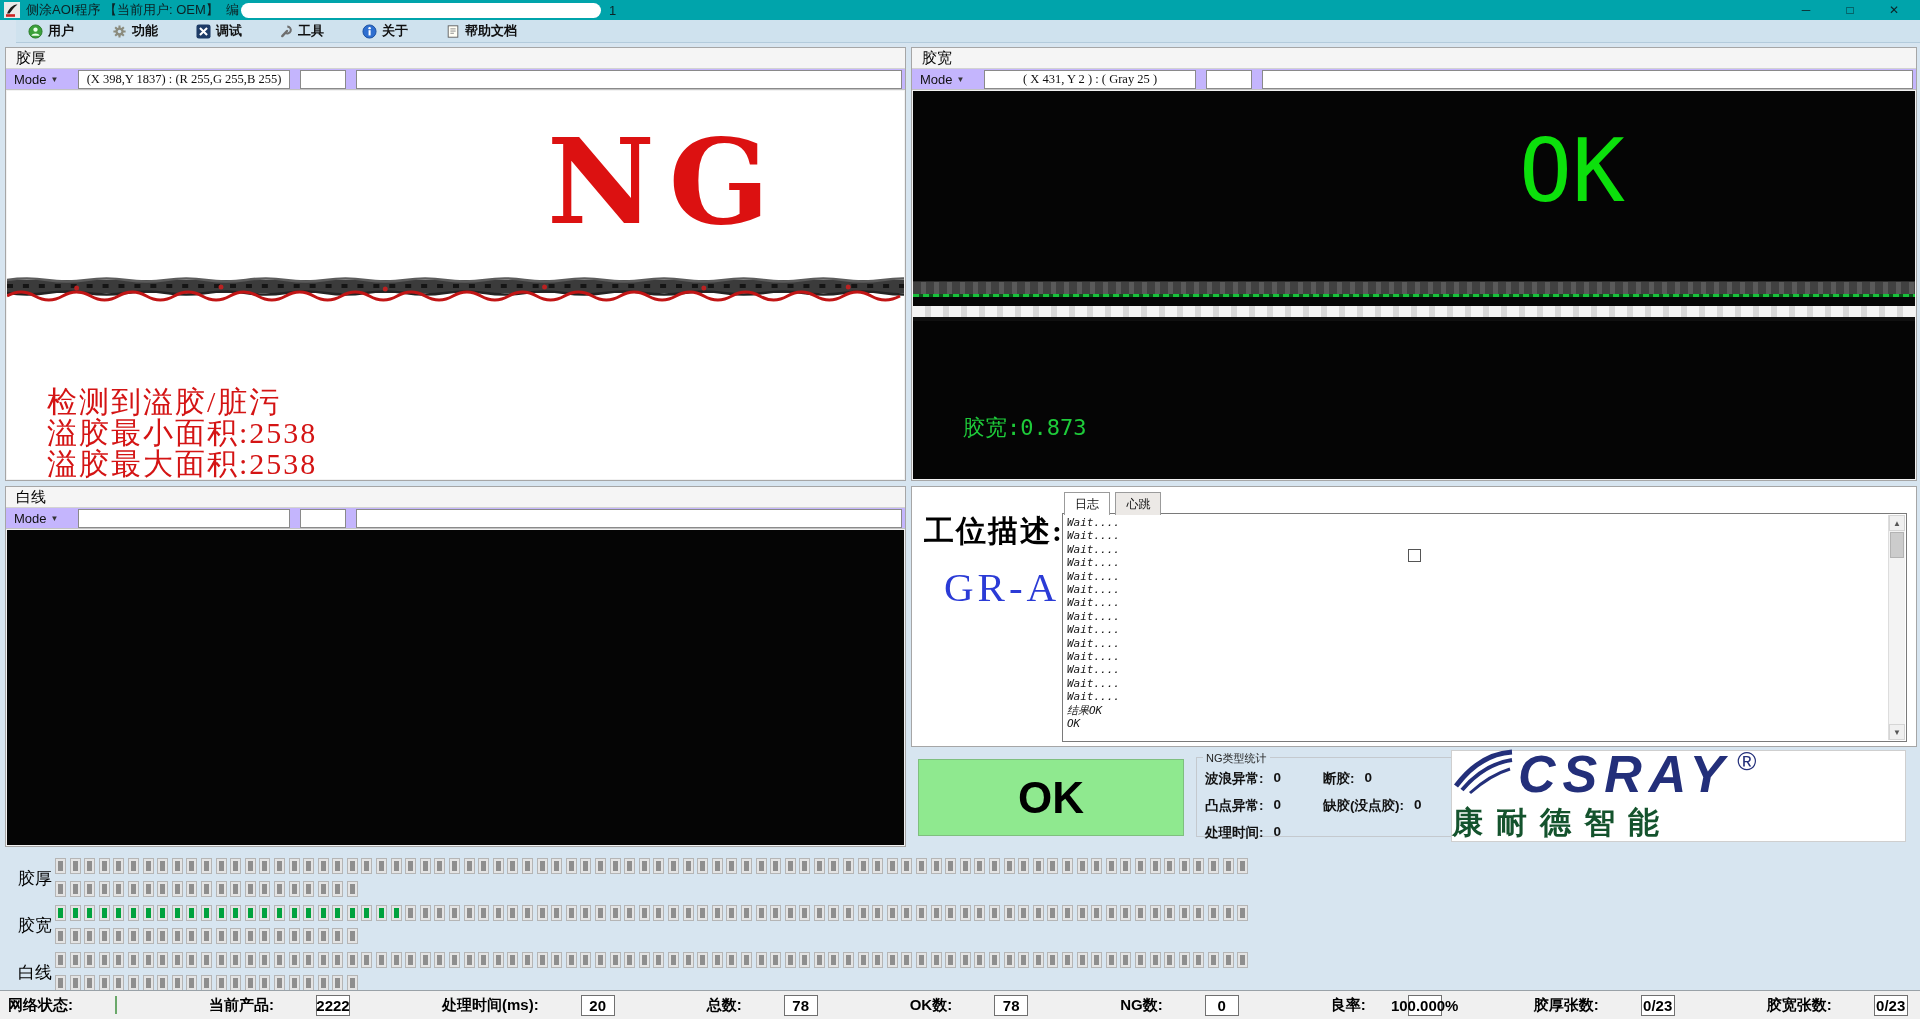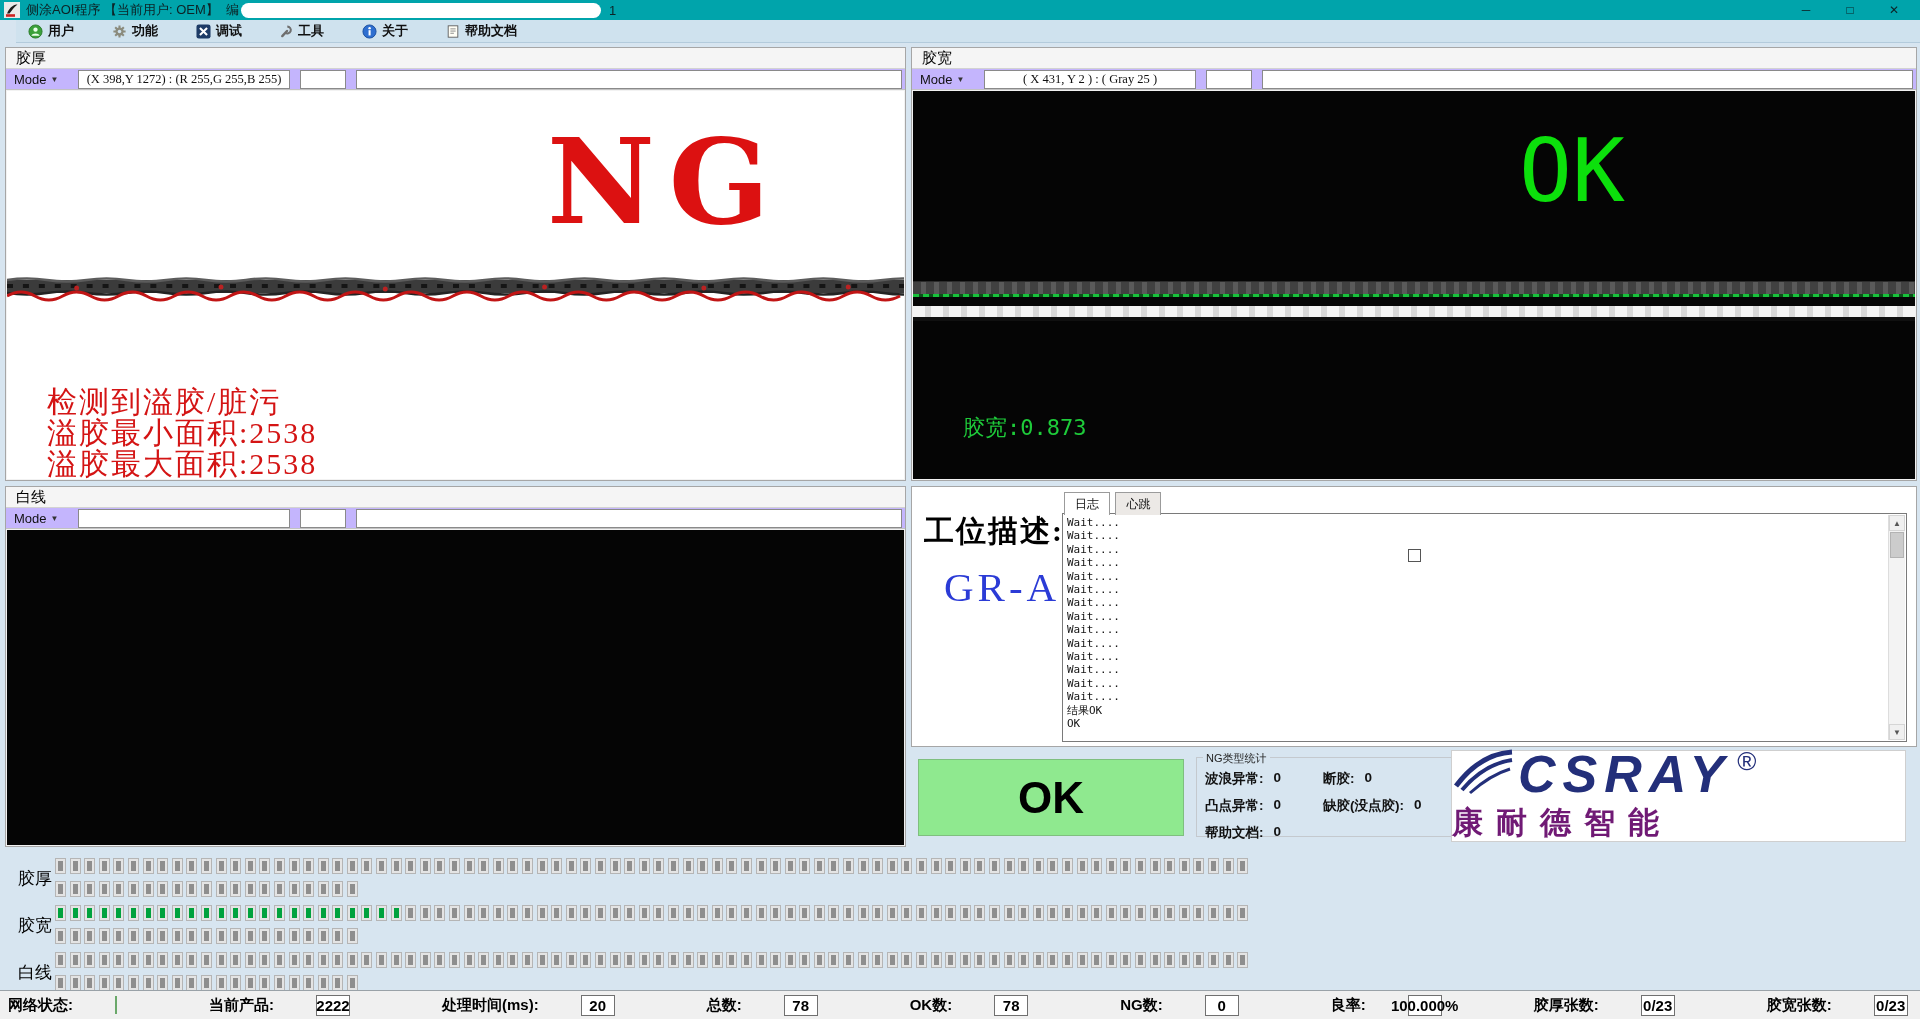--- a/index.html
+++ b/index.html
@@ -65,21 +65,21 @@
     font-family:"Liberation Serif","DejaVu Serif",serif; font-weight:600; letter-spacing:2px; }
   .station-value { position:absolute; left:32px; top:76px; font-size:41px; color:#2b3bd6;
     font-family:"Liberation Serif","DejaVu Serif",serif; letter-spacing:4px; }
   .log-box { position:absolute; left:150px; top:5px; width:845px; height:250px; }
   .tabs { position:relative; height:21px; z-index:2; padding-left:2px; }
   .tab { display:inline-block; padding:3px 10px 2px 10px; font-size:12px; color:#111;
     border:1px solid #9b9b9b; border-bottom:none; background:#ece9e6; margin-right:1px; }
   .tab.active { background:#fff; }
   .log-list-wrap { position:absolute; left:0; top:21px; right:0; bottom:0; background:#fff; border:1px solid #7a7a7a; }
   .log-list { position:absolute; left:4px; top:2px; right:20px; bottom:2px; overflow:hidden;
-    font-family:"DejaVu Sans Mono","Liberation Mono",monospace; font-size:11px; line-height:13.4px; color:#141414; white-space:pre; }
+    font-family:"DejaVu Sans Mono","Liberation Mono",monospace; font-size:11px; line-height:13.4px; color:#141414; white-space:pre;font-style:italic; }
   .log-scroll { position:absolute; top:1px; right:1px; bottom:1px; width:17px; background:#f3f3f3; border-left:1px solid #ddd; }
   .scroll-arrow { position:absolute; left:0; width:16px; height:16px; display:flex; align-items:center;
     justify-content:center; font-size:8px; color:#555; background:#f0f0f0; border:1px solid #d5d5d5; }
   .scroll-up { top:0; } .scroll-down { bottom:0; }
   .scroll-thumb { position:absolute; left:1px; top:17px; width:14px; height:26px; background:#cccccc; border:1px solid #b3b3b3; }
   .log-checkbox { position:absolute; left:345px; top:35px; width:13px; height:13px; background:#fff; border:1px solid #555; }
 
   
   .result-btn { position:absolute; left:918px; top:759px; width:266px; height:77px; background:#8fe98f;
     border:1px solid #7fbf7f; display:flex; align-items:center; justify-content:center;
@@ -88,21 +88,21 @@
   .ng-stats-title { position:absolute; top:-7px; left:6px; font-size:11px; color:#222; background:#d7e5f0; padding:0 3px; }
   .ng-stats-grid { display:grid; grid-template-columns:118px 1fr; padding:12px 6px 0 8px; row-gap:9px; }
   .stat-cell { display:flex; font-size:13.5px; font-weight:700; color:#111; white-space:nowrap; }
   .stat-value { margin-left:10px; }
   .logo-box { position:absolute; left:1451px; top:750px; width:455px; height:92px; background:#fff;
     border:1px solid #cfcfcf; display:flex; flex-direction:column; align-items:flex-start; justify-content:center; }
   .logo-row1 { display:flex; align-items:flex-start; }
   .logo-brand { font-size:52px; font-weight:800; color:#232f7a; letter-spacing:7px; line-height:1;
     font-style:italic; margin-left:2px; }
   .logo-reg { font-size:26px; color:#232f7a; margin-left:6px; line-height:1; }
-  .logo-sub { font-size:31px; font-weight:700; color:#701a75; letter-spacing:13px; margin-top:2px; }
+  .logo-sub { font-size:31px; font-weight:700; color:#14532d; letter-spacing:13px; margin-top:2px; }
 
   
   .indicators { position:absolute; left:0; top:852px; width:1920px; height:138px; }
   .ind-group { position:absolute; left:0; width:1920px; }
   .ind-label { position:absolute; left:18px; top:9px; font-size:17px; color:#000;
     font-family:"Liberation Serif","DejaVu Serif",serif; }
   .ind-row { position:absolute; left:55px; display:flex; }
   .sq { width:11px; height:16px; border:1px solid #b5b5b5; background:#e4e4e4; margin-right:3.6px;
     display:flex; align-items:center; justify-content:center; }
   .sq i { display:block; width:5px; height:10px; background:#8e8e8e; }
@@ -202,21 +202,21 @@
       </div>
     </div>
 
   <div class="panel" style="left:5px; top:47px; width:901px; height:434px;">
     <div class="panel-title">胶厚</div>
     <div class="mode-row">
       <span class="mode-btn">
         <span>Mode</span>
         <span class="arrow">▼</span>
       </span>
-      <span class="mrbox coord">(X 398,Y 1272) : (R 255,G 255,B 255)</span>
+      <span class="mrbox coord">(X 398,Y 1837) : (R 255,G 255,B 255)</span>
       <span class="mrbox small"></span>
       <span class="mrbox flexw"></span>
     </div>
     <div class="img-area img-white">
       <div class="ng-text">NG</div>
       <svg class="band-svg" viewBox="0 0 901 34" preserveAspectRatio="none">
         <rect x="0" y="7" width="901" height="13" fill="#3b3b3b"></rect>
         <path d="M0 7 q20 -3 40 0 t40 0 t40 0 t40 0 t40 0 t40 0 t40 0 t40 0 t40 0 t40 0 t40 0 t40 0 t40 0 t40 0 t40 0 t40 0 t40 0 t40 0 t40 0 t40 0 t40 0 t40 0 t41 0" stroke="#5c5c5c" stroke-width="2.5" fill="none"></path>
         <path d="M0 20 q20 3 40 0 t40 0 t40 0 t40 0 t40 0 t40 0 t40 0 t40 0 t40 0 t40 0 t40 0 t40 0 t40 0 t40 0 t40 0 t40 0 t40 0 t40 0 t40 0 t40 0 t40 0 t40 0 t41 0" stroke="#232323" stroke-width="2.5" fill="none"></path>
         <path d="M0 13 H901" stroke="#151515" stroke-width="4" stroke-dasharray="6 10" fill="none"></path>
@@ -309,21 +309,21 @@
         </div>
         <div class="stat-cell">
           <span class="stat-label">凸点异常:</span>
           <span class="stat-value">0</span>
         </div>
         <div class="stat-cell">
           <span class="stat-label">缺胶(没点胶):</span>
           <span class="stat-value">0</span>
         </div>
         <div class="stat-cell">
-          <span class="stat-label">帮助文档:</span>
+          <span class="stat-label">处理时间:</span>
           <span class="stat-value">0</span>
         </div>
       </div>
   </div>
 
   <div class="logo-box">
     <div class="logo-row1">
       <svg width="64" height="48" viewBox="0 0 64 48">
         <path d="M4 38 Q28 6 60 4" stroke="#232f7a" stroke-width="5" fill="none"></path>
         <path d="M10 42 Q32 16 60 12" stroke="#232f7a" stroke-width="4" fill="none"></path>

